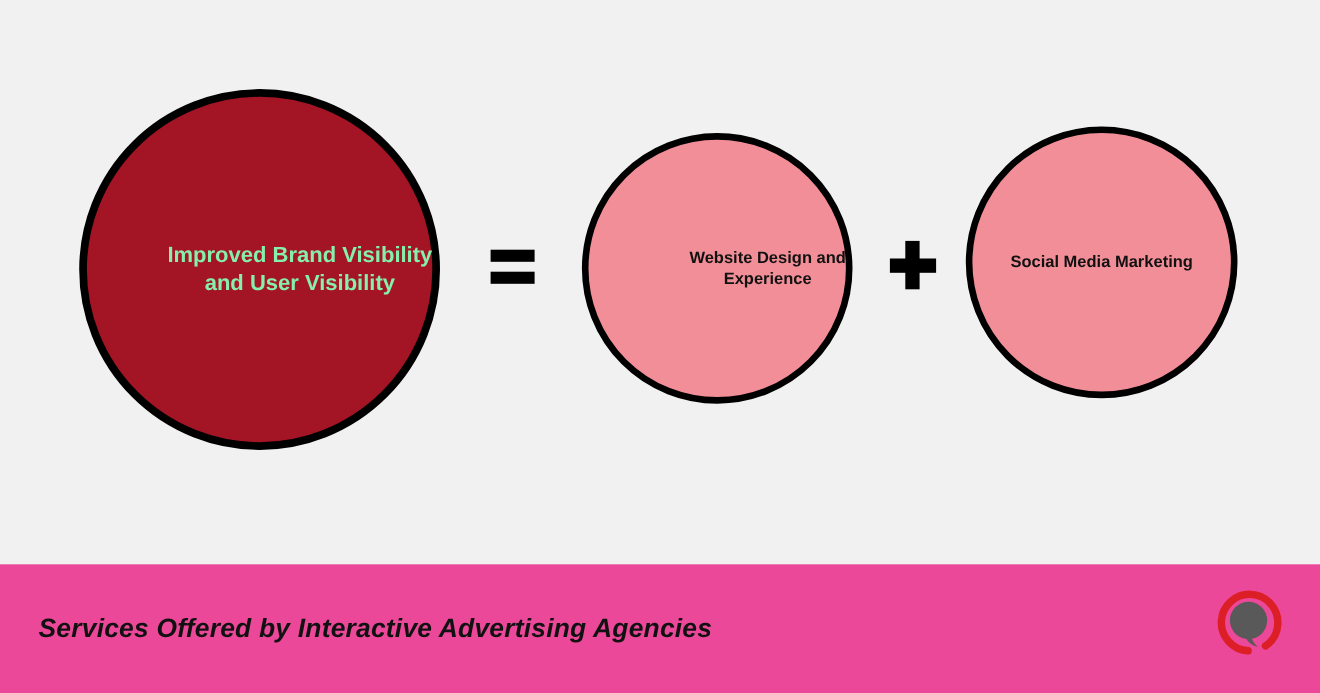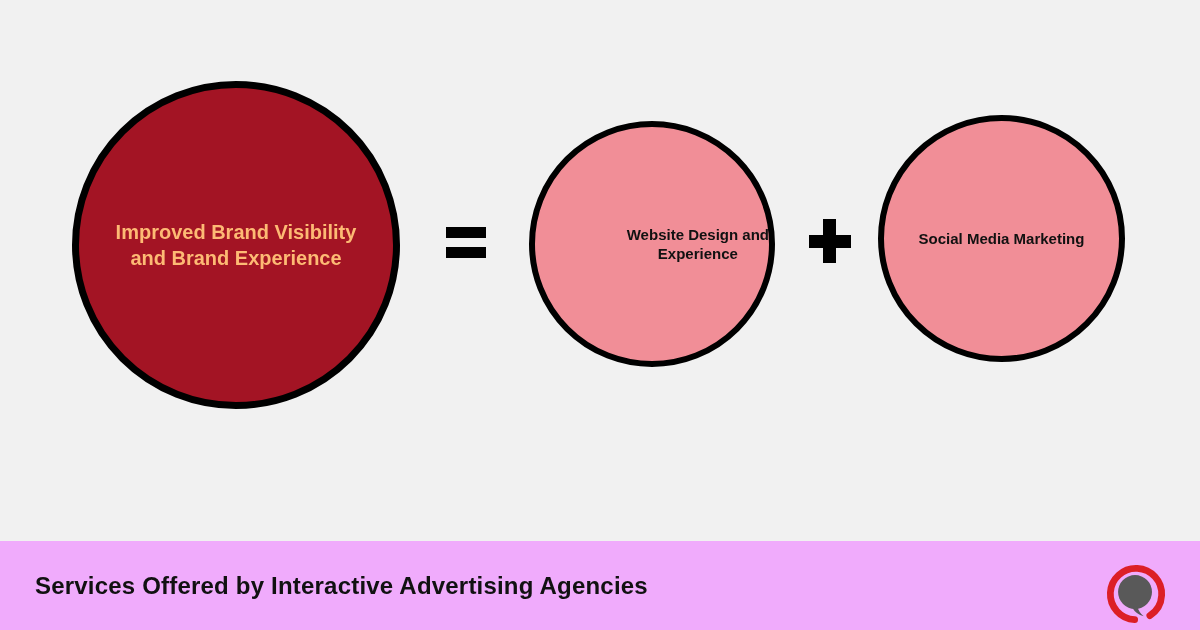--- a/index.html
+++ b/index.html
@@ -20,23 +20,24 @@
     text-align:center;
     font-weight:bold;
   }
   .circle .lines{display:block;}
   .circle .line{display:block;}
   .result-circle{
     left:72px;top:81px;
     width:328px;height:328px;
     background:#a31424;
     border:7px solid #000000;
-    color:#fdba74;
+    color:#86efac;
     font-size:20px;
     line-height:1.3;
+    justify-content:flex-end;
   }
   .service-circle{
     background:#f18e97;
     border:6px solid #000000;
     color:#111111;
     font-size:15px;
     line-height:1.3;
   }
   .service-circle-1{left:529px;top:121px;width:246px;height:246px;justify-content:flex-end;}
   .service-circle-2{left:878px;top:115px;width:247px;height:247px;}
@@ -65,24 +66,25 @@
     background:#000000;
   }
   .plus .v-bar{
     position:absolute;left:14px;top:0;
     width:13px;height:44px;
     background:#000000;
   }
   .footer{
     position:absolute;
     left:0;bottom:0;
-    width:1200px;height:89px;
-    background:#f0abfc;
+    width:1200px;height:117px;
+    background:#ec4899;
     display:flex;
     align-items:center;
+    font-style:italic;
   }
   .footer-title{
     margin-left:35px;
     font-size:24px;
     font-weight:bold;
     color:#111111;
     letter-spacing:0.2px;
   }
   .footer-logo{
     position:absolute;
@@ -91,21 +93,21 @@
   }
 </style>
 </head>
 <body>
 
 <div class="canvas">
 
   <div class="circle result-circle">
     <span class="lines">
       <span class="line">Improved Brand Visibility</span>
-      <span class="line">and Brand Experience</span>
+      <span class="line">and User Visibility</span>
     </span>
   </div>
 
   <div class="equals" role="img" aria-label="=">
     <div class="bar top"></div>
     <div class="bar bottom"></div>
   </div>
 
   <div class="circle service-circle service-circle-1">
     <span class="lines">

